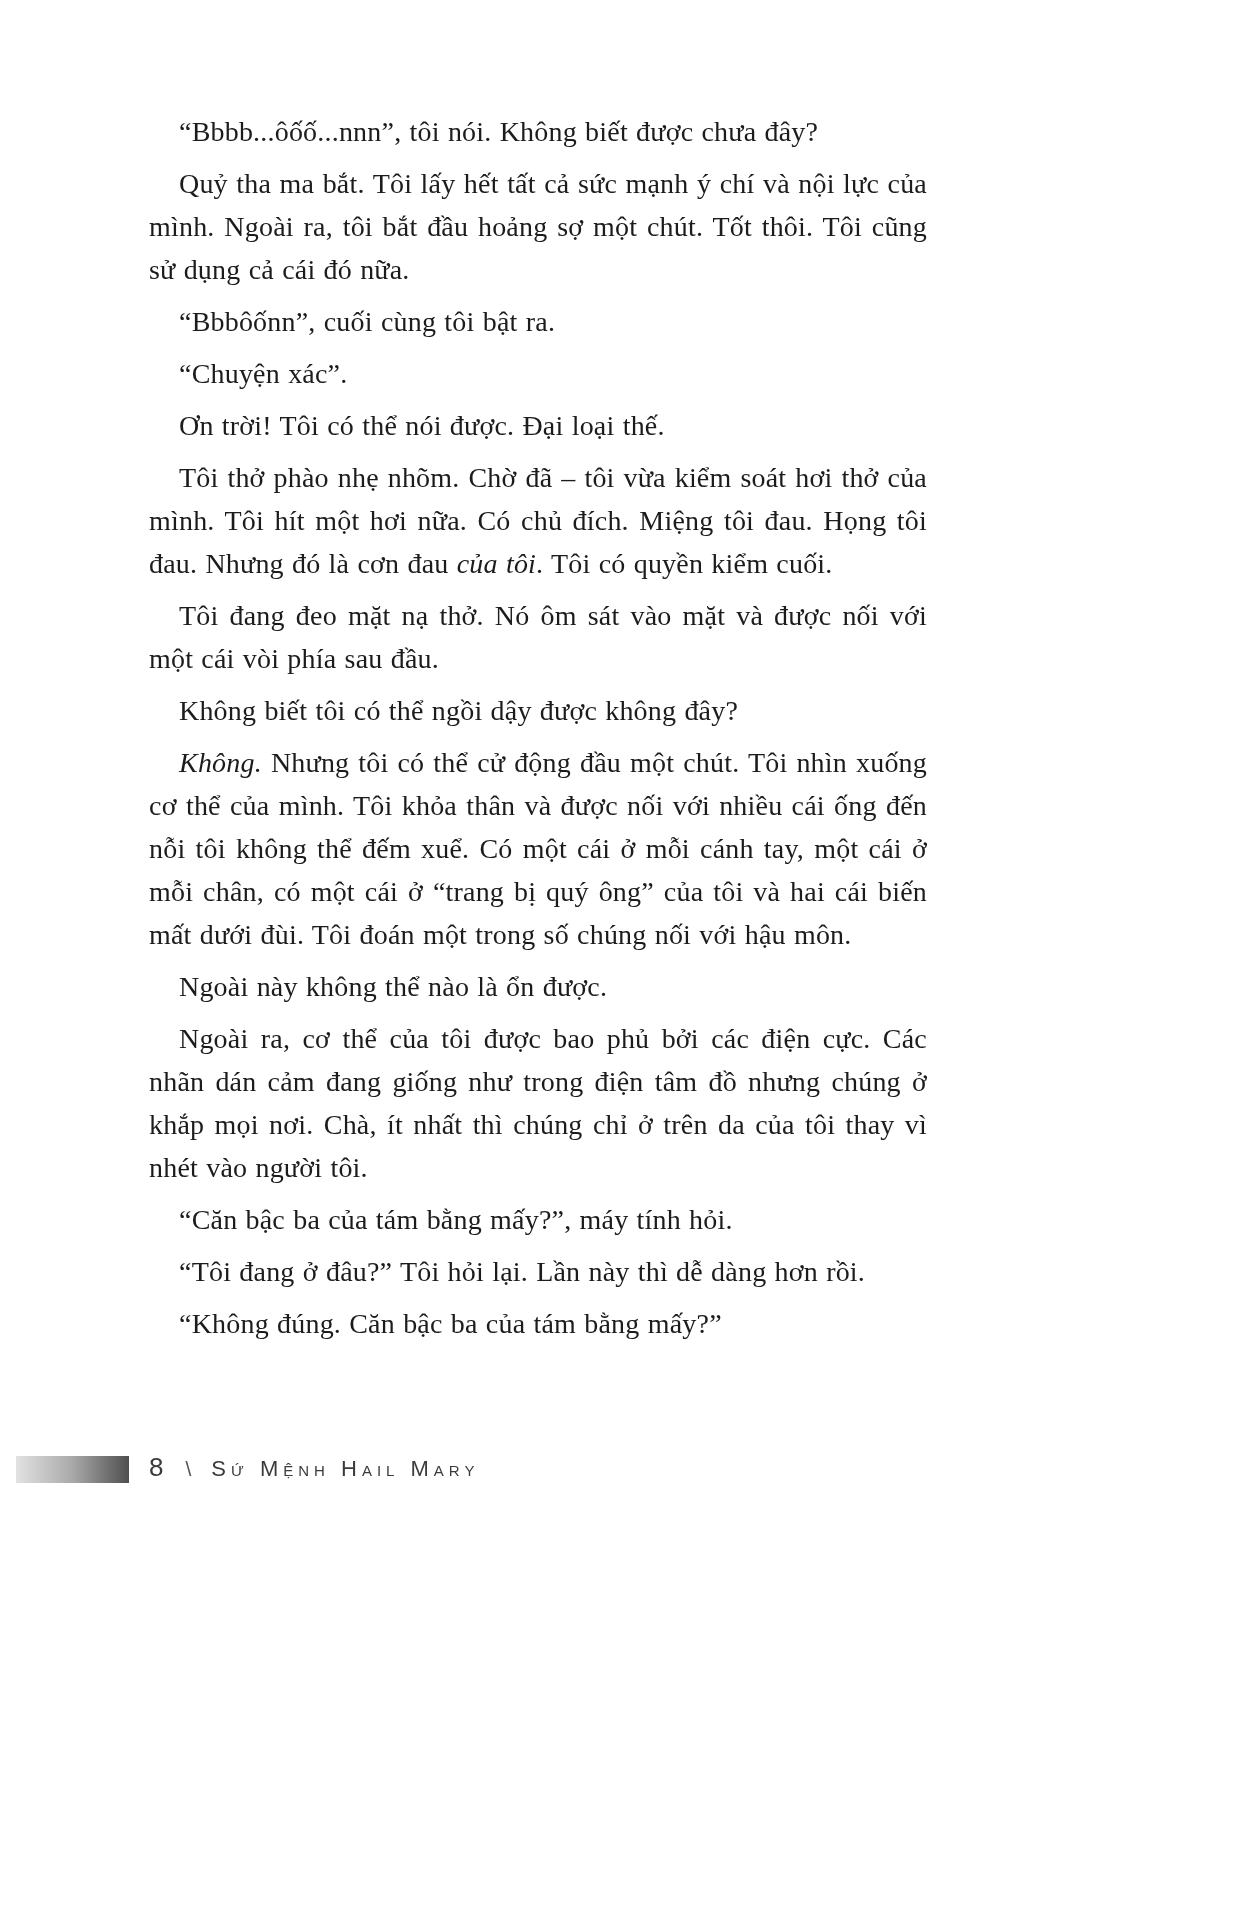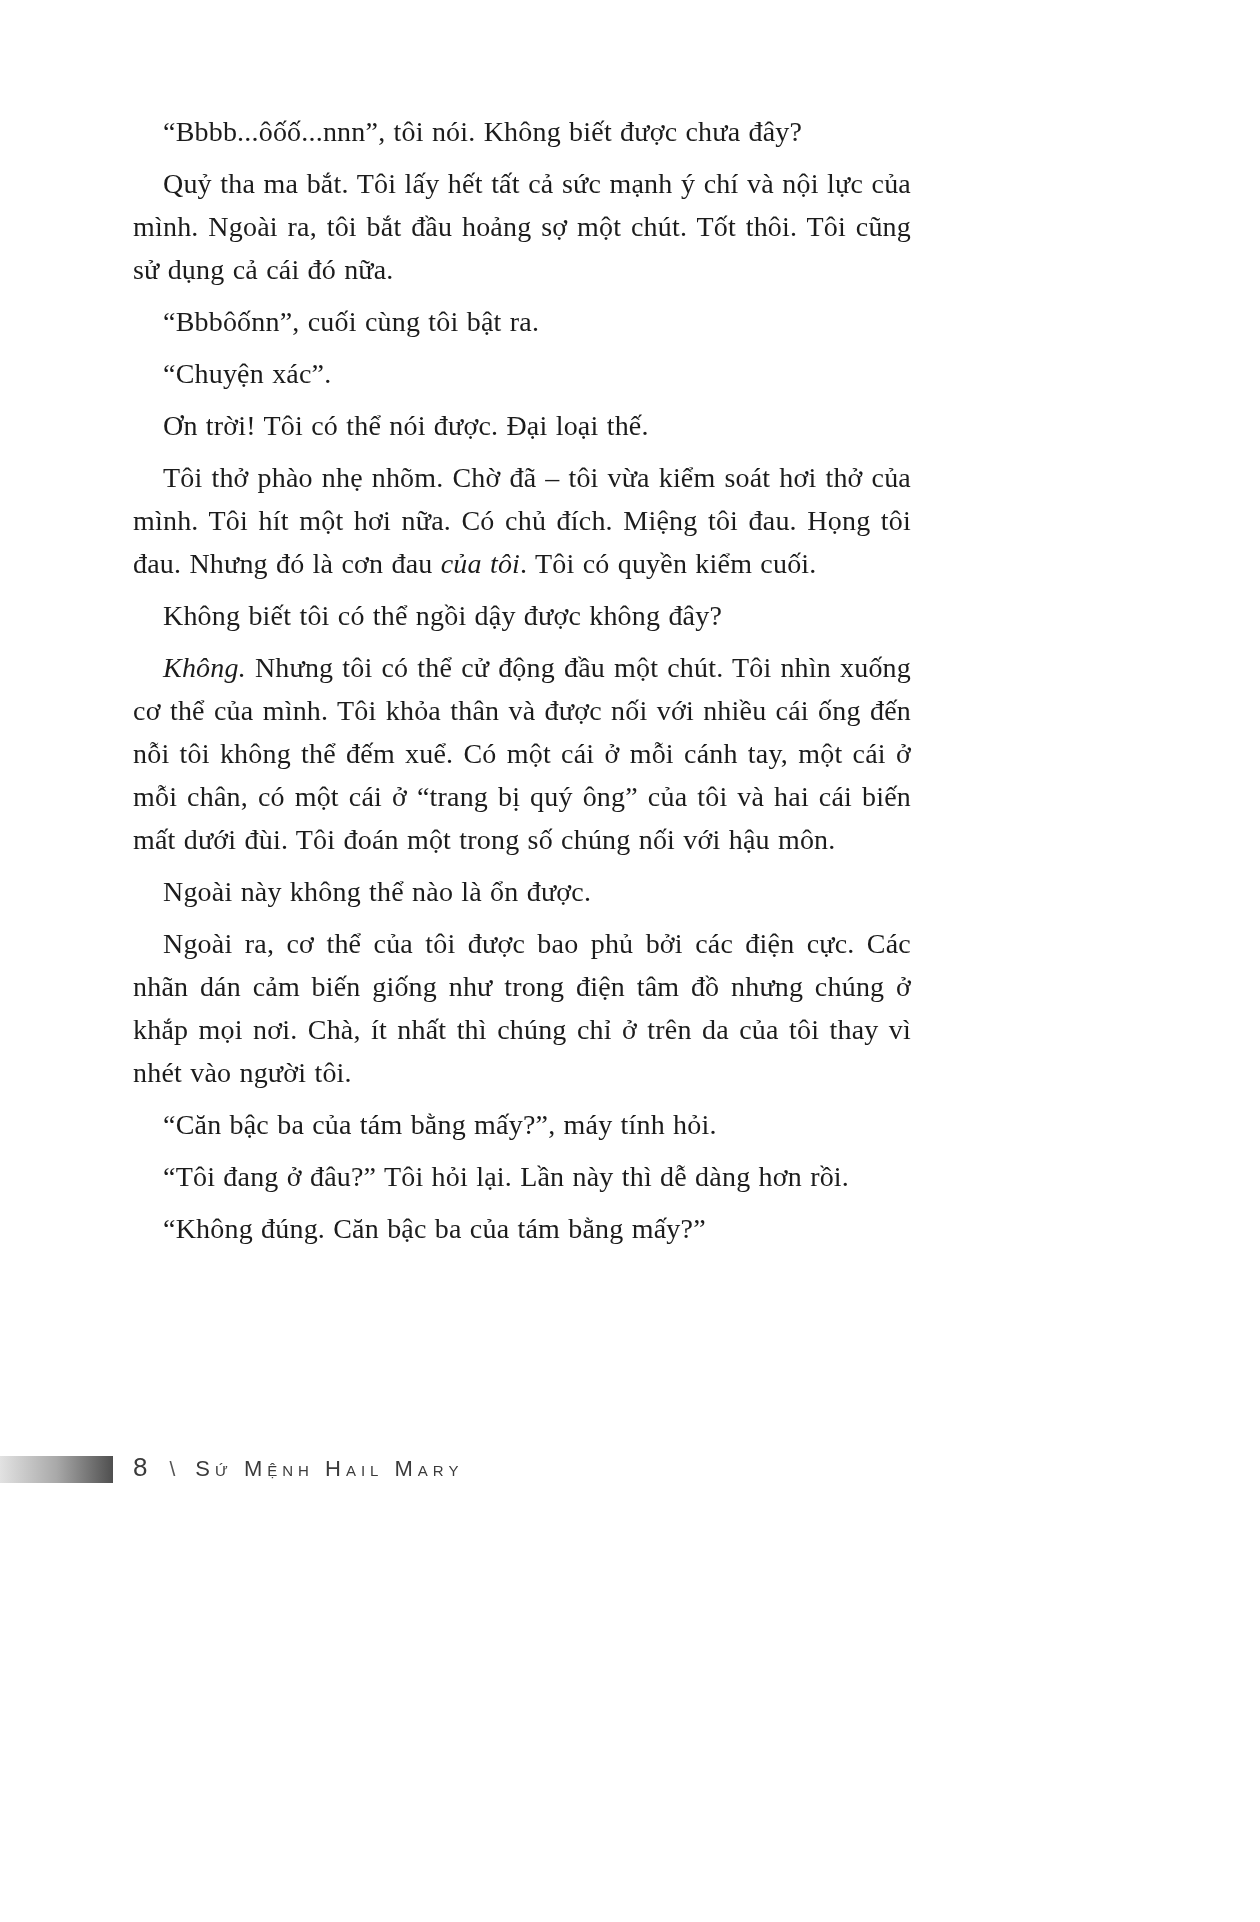--- a/index.html
+++ b/index.html
@@ -11,20 +11,21 @@
       height: 1922px;
       background: #ffffff;
       position: relative;
       font-family: "Liberation Serif", serif;
       color: #1c1c1c;
       overflow: hidden;
     }
     .page {
       position: absolute;
       inset: 0;
+      margin-left: 16px;
     }
     .text-block {
       position: absolute;
       left: 133px;
       top: 110px;
       width: 778px;
     }
     p.para {
       margin: 0 0 9px 0;
       font-size: 28px;
@@ -74,24 +75,25 @@
 
 <div class="page">
 
   <div class="text-block">
       <p class="para"><span>“Bbbb...ôốố...nnn”, tôi nói. Không biết được chưa đây?</span></p>
       <p class="para"><span>Quỷ tha ma bắt. Tôi lấy hết tất cả sức mạnh ý chí và nội lực của mình. Ngoài ra, tôi bắt đầu hoảng sợ một chút. Tốt thôi. Tôi cũng sử dụng cả cái đó nữa.</span></p>
       <p class="para"><span>“Bbbôốnn”, cuối cùng tôi bật ra.</span></p>
       <p class="para"><span>“Chuyện xác”.</span></p>
       <p class="para"><span>Ơn trời! Tôi có thể nói được. Đại loại thế.</span></p>
       <p class="para"><span>Tôi thở phào nhẹ nhõm. Chờ đã – tôi vừa kiểm soát hơi thở của mình. Tôi hít một hơi nữa. Có chủ đích. Miệng tôi đau. Họng tôi đau. Nhưng đó là cơn đau </span><span class="em">của tôi</span><span>. Tôi có quyền kiểm cuối.</span></p>
+      <p class="para"><span>Tôi đang đeo mặt nạ thở. Nó ôm sát vào mặt và được nối với một cái vòi phía sau đầu.</span></p>
       <p class="para"><span>Không biết tôi có thể ngồi dậy được không đây?</span></p>
       <p class="para"><span class="em">Không.</span><span> Nhưng tôi có thể cử động đầu một chút. Tôi nhìn xuống cơ thể của mình. Tôi khỏa thân và được nối với nhiều cái ống đến nỗi tôi không thể đếm xuể. Có một cái ở mỗi cánh tay, một cái ở mỗi chân, có một cái ở “trang bị quý ông” của tôi và hai cái biến mất dưới đùi. Tôi đoán một trong số chúng nối với hậu môn.</span></p>
       <p class="para"><span>Ngoài này không thể nào là ổn được.</span></p>
-      <p class="para"><span>Ngoài ra, cơ thể của tôi được bao phủ bởi các điện cực. Các nhãn dán cảm biến giống như trong điện tâm đồ nhưng chúng ở khắp mọi nơi. Chà, ít nhất thì chúng chỉ ở trên da của tôi thay vì nhét vào người tôi.</span></p>
+      <p class="para"><span>Ngoài ra, cơ thể của tôi được bao phủ bởi các điện cực. Các nhãn dán cảm đang giống như trong điện tâm đồ nhưng chúng ở khắp mọi nơi. Chà, ít nhất thì chúng chỉ ở trên da của tôi thay vì nhét vào người tôi.</span></p>
       <p class="para"><span>“Căn bậc ba của tám bằng mấy?”, máy tính hỏi.</span></p>
       <p class="para"><span>“Tôi đang ở đâu?” Tôi hỏi lại. Lần này thì dễ dàng hơn rồi.</span></p>
       <p class="para"><span>“Không đúng. Căn bậc ba của tám bằng mấy?”</span></p>
     </div>
 
   <div class="gradient-bar"></div>
 
   <div class="footer">
     <span class="page-number">8</span>
     <span class="separator">\</span>

